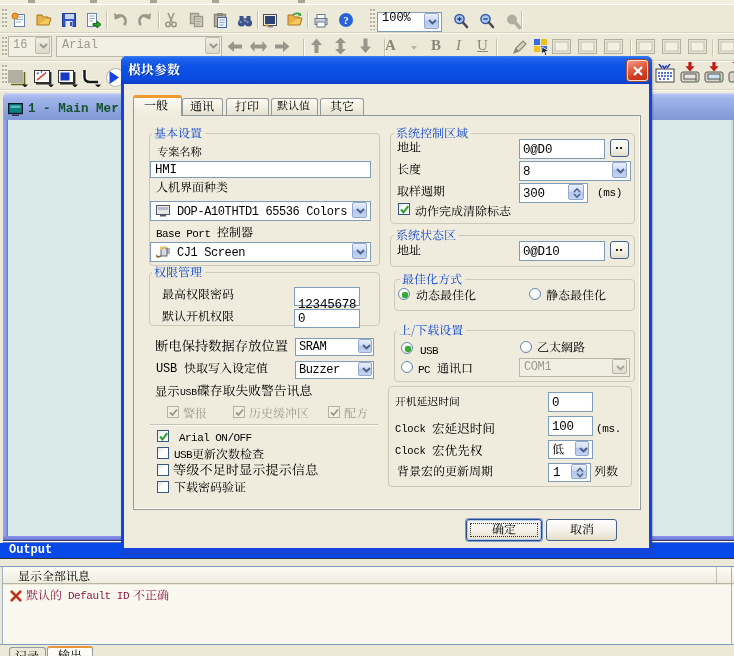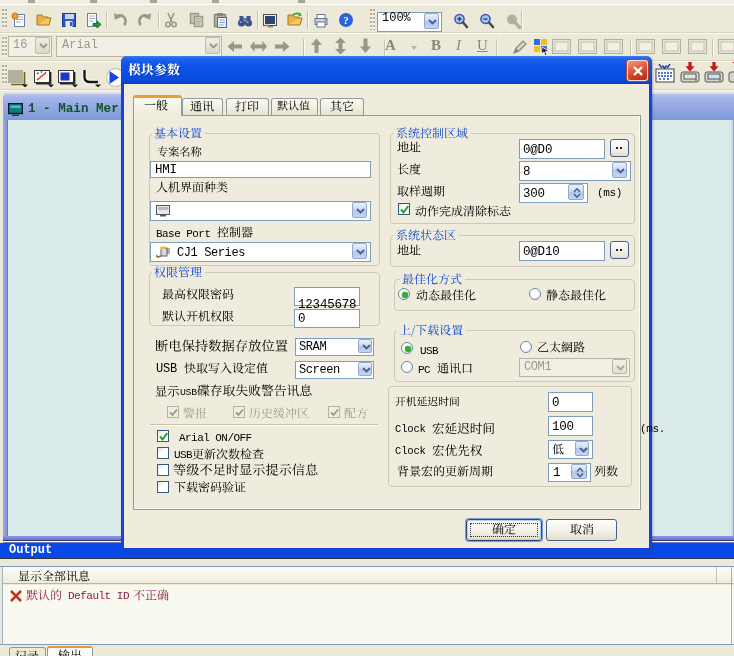--- a/index.html
+++ b/index.html
@@ -608,41 +608,42 @@
         <use href="#g12_79cd" x="48.0"></use>
         <use href="#g12_7c7b" x="60.0"></use>
       </g>
     </svg>
     <div class="a" style="left:150px;top:201px;width:221px;height:20px;background:#fff;border:1px solid #7f9db9;"></div>
     <svg class="a" style="left:156px;top:205px;" width="15" height="12">
       <rect x="0.5" y="0.5" width="13" height="9" fill="#e8e8e8" stroke="#505868"></rect>
       <rect x="2" y="2" width="10" height="3" fill="#b8bcc8"></rect>
       <rect x="4" y="10" width="6" height="1.5" fill="#505868"></rect>
     </svg>
+    <div class="a m" style="left:177px;top:205.5px;font-size:12px;color:#000;letter-spacing:-0.4px;">DOP-A10THTD1 65536 Colors</div>
     <div class="a" style="left:352px;top:202px;width:15px;height:16px;background:linear-gradient(180deg,#e9effc 0%,#cfdcf6 45%,#b0c6ee 50%,#c4d4f2 100%);border:1px solid #94a8cc;border-radius:2px;"></div>
     <svg class="a" style="left:356px;top:208px;" width="9" height="6">
       <path d="M1 1 L4.5 4.5 L8 1" stroke="#4d6185" stroke-width="1.8" fill="none"></path>
     </svg>
     <div class="a m" style="left:156px;top:227.5px;font-size:11px;color:#000;letter-spacing:-0.55px;">Base Port</div>
     <svg class="a" style="left:217px;top:226px" width="37" height="15">
       <g fill="#000" transform="translate(0,10.56)">
         <use href="#g12_63a7" x="0.0"></use>
         <use href="#g12_5236" x="12.0"></use>
         <use href="#g12_5668" x="24.0"></use>
       </g>
     </svg>
     <div class="a" style="left:150px;top:242px;width:221px;height:20px;background:#fff;border:1px solid #7f9db9;"></div>
     <svg class="a" style="left:155px;top:245px;" width="16" height="13">
       <path d="M2 10 Q1 12 3 12 L6 11" fill="none" stroke="#806820" stroke-width="1.4"></path>
       <rect x="6" y="3" width="6" height="8" fill="#d8d8e0" stroke="#606070"></rect>
       <path d="M12 4 h3 M12 6 h3 M12 8 h3" stroke="#606070"></path>
       <rect x="5" y="1.5" width="2" height="3" fill="#f0d040"></rect>
       <rect x="8" y="1" width="2" height="3" fill="#f0d040"></rect>
     </svg>
-    <div class="a m" style="left:177px;top:246.5px;font-size:12px;color:#000;letter-spacing:-0.4px;">CJ1 Series</div>
+    <div class="a m" style="left:177px;top:246.5px;font-size:12px;color:#000;letter-spacing:-0.4px;">CJ1 Screen</div>
     <div class="a" style="left:352px;top:243px;width:15px;height:16px;background:linear-gradient(180deg,#e9effc 0%,#cfdcf6 45%,#b0c6ee 50%,#c4d4f2 100%);border:1px solid #94a8cc;border-radius:2px;"></div>
     <svg class="a" style="left:356px;top:249px;" width="9" height="6">
       <path d="M1 1 L4.5 4.5 L8 1" stroke="#4d6185" stroke-width="1.8" fill="none"></path>
     </svg>
     <div class="a" style="left:149px;top:272px;width:231px;height:54px;border:1px solid #cdc9b6;border-radius:4px;"></div>
     <div class="a" style="left:152px;top:271px;width:53px;height:3px;background:#efecdd;"></div>
     <svg class="a" style="left:154px;top:266px" width="49" height="15">
       <g fill="#0b44cf" transform="translate(0,10.56)">
         <use href="#g12_6743" x="0.0"></use>
         <use href="#g12_9650" x="12.0"></use>
@@ -700,21 +701,21 @@
         <use href="#g12_5feb" x="0.0"></use>
         <use href="#g12_53d6" x="12.0"></use>
         <use href="#g12_5199" x="24.0"></use>
         <use href="#g12_5165" x="36.0"></use>
         <use href="#g12_8bbe" x="48.0"></use>
         <use href="#g12_5b9a" x="60.0"></use>
         <use href="#g12_503c" x="72.0"></use>
       </g>
     </svg>
     <div class="a" style="left:295px;top:361px;width:79px;height:18px;background:#fff;border:1px solid #7f9db9;"></div>
-    <div class="a m" style="left:299px;top:363.5px;font-size:12px;color:#000;letter-spacing:-0.4px;">Screen</div>
+    <div class="a m" style="left:299px;top:363.5px;font-size:12px;color:#000;letter-spacing:-0.4px;">Buzzer</div>
     <div class="a" style="left:358px;top:362px;width:14px;height:14px;background:linear-gradient(180deg,#e9effc 0%,#cfdcf6 45%,#b0c6ee 50%,#c4d4f2 100%);border:1px solid #94a8cc;border-radius:2px;"></div>
     <svg class="a" style="left:361.5px;top:367px;" width="9" height="6">
       <path d="M1 1 L4.5 4.5 L8 1" stroke="#4d6185" stroke-width="1.8" fill="none"></path>
     </svg>
     <svg class="a" style="left:154.5px;top:384.5px" width="26" height="15">
       <g fill="#000" transform="translate(0,10.82)">
         <use href="#g12_3_663e" x="0.0"></use>
         <use href="#g12_3_793a" x="12.3"></use>
       </g>
     </svg>
@@ -989,21 +990,21 @@
       <g fill="#000" transform="translate(0,11.09)">
         <use href="#g12_6_5b8f" x="0.0"></use>
         <use href="#g12_6_5ef6" x="12.6"></use>
         <use href="#g12_6_8fdf" x="25.2"></use>
         <use href="#g12_6_65f6" x="37.8"></use>
         <use href="#g12_6_95f4" x="50.4"></use>
       </g>
     </svg>
     <div class="a" style="left:548px;top:416px;width:45px;height:20px;background:#fff;border:1px solid #7f9db9;"></div>
     <div class="a m" style="left:552px;top:419.5px;font-size:12.5px;color:#000;letter-spacing:-0.2px;">100</div>
-    <div class="a m" style="left:596px;top:423px;font-size:11px;color:#000;letter-spacing:-0.35px;margin-left:44px;">(ms.</div>
+    <div class="a m" style="left:596px;top:423px;font-size:11px;color:#000;letter-spacing:-0.35px;">(ms.</div>
     <div class="a m" style="left:395px;top:445px;font-size:10.5px;color:#000;letter-spacing:-0.15px;">Clock</div>
     <svg class="a" style="left:432px;top:443.5px" width="51" height="16">
       <g fill="#000" transform="translate(0,11.09)">
         <use href="#g12_6_5b8f" x="0.0"></use>
         <use href="#g12_6_4f18" x="12.6"></use>
         <use href="#g12_6_5148" x="25.2"></use>
         <use href="#g12_6_6743" x="37.8"></use>
       </g>
     </svg>
     <div class="a" style="left:548px;top:440px;width:45px;height:19px;background:#fff;border:1px solid #7f9db9;"></div>

